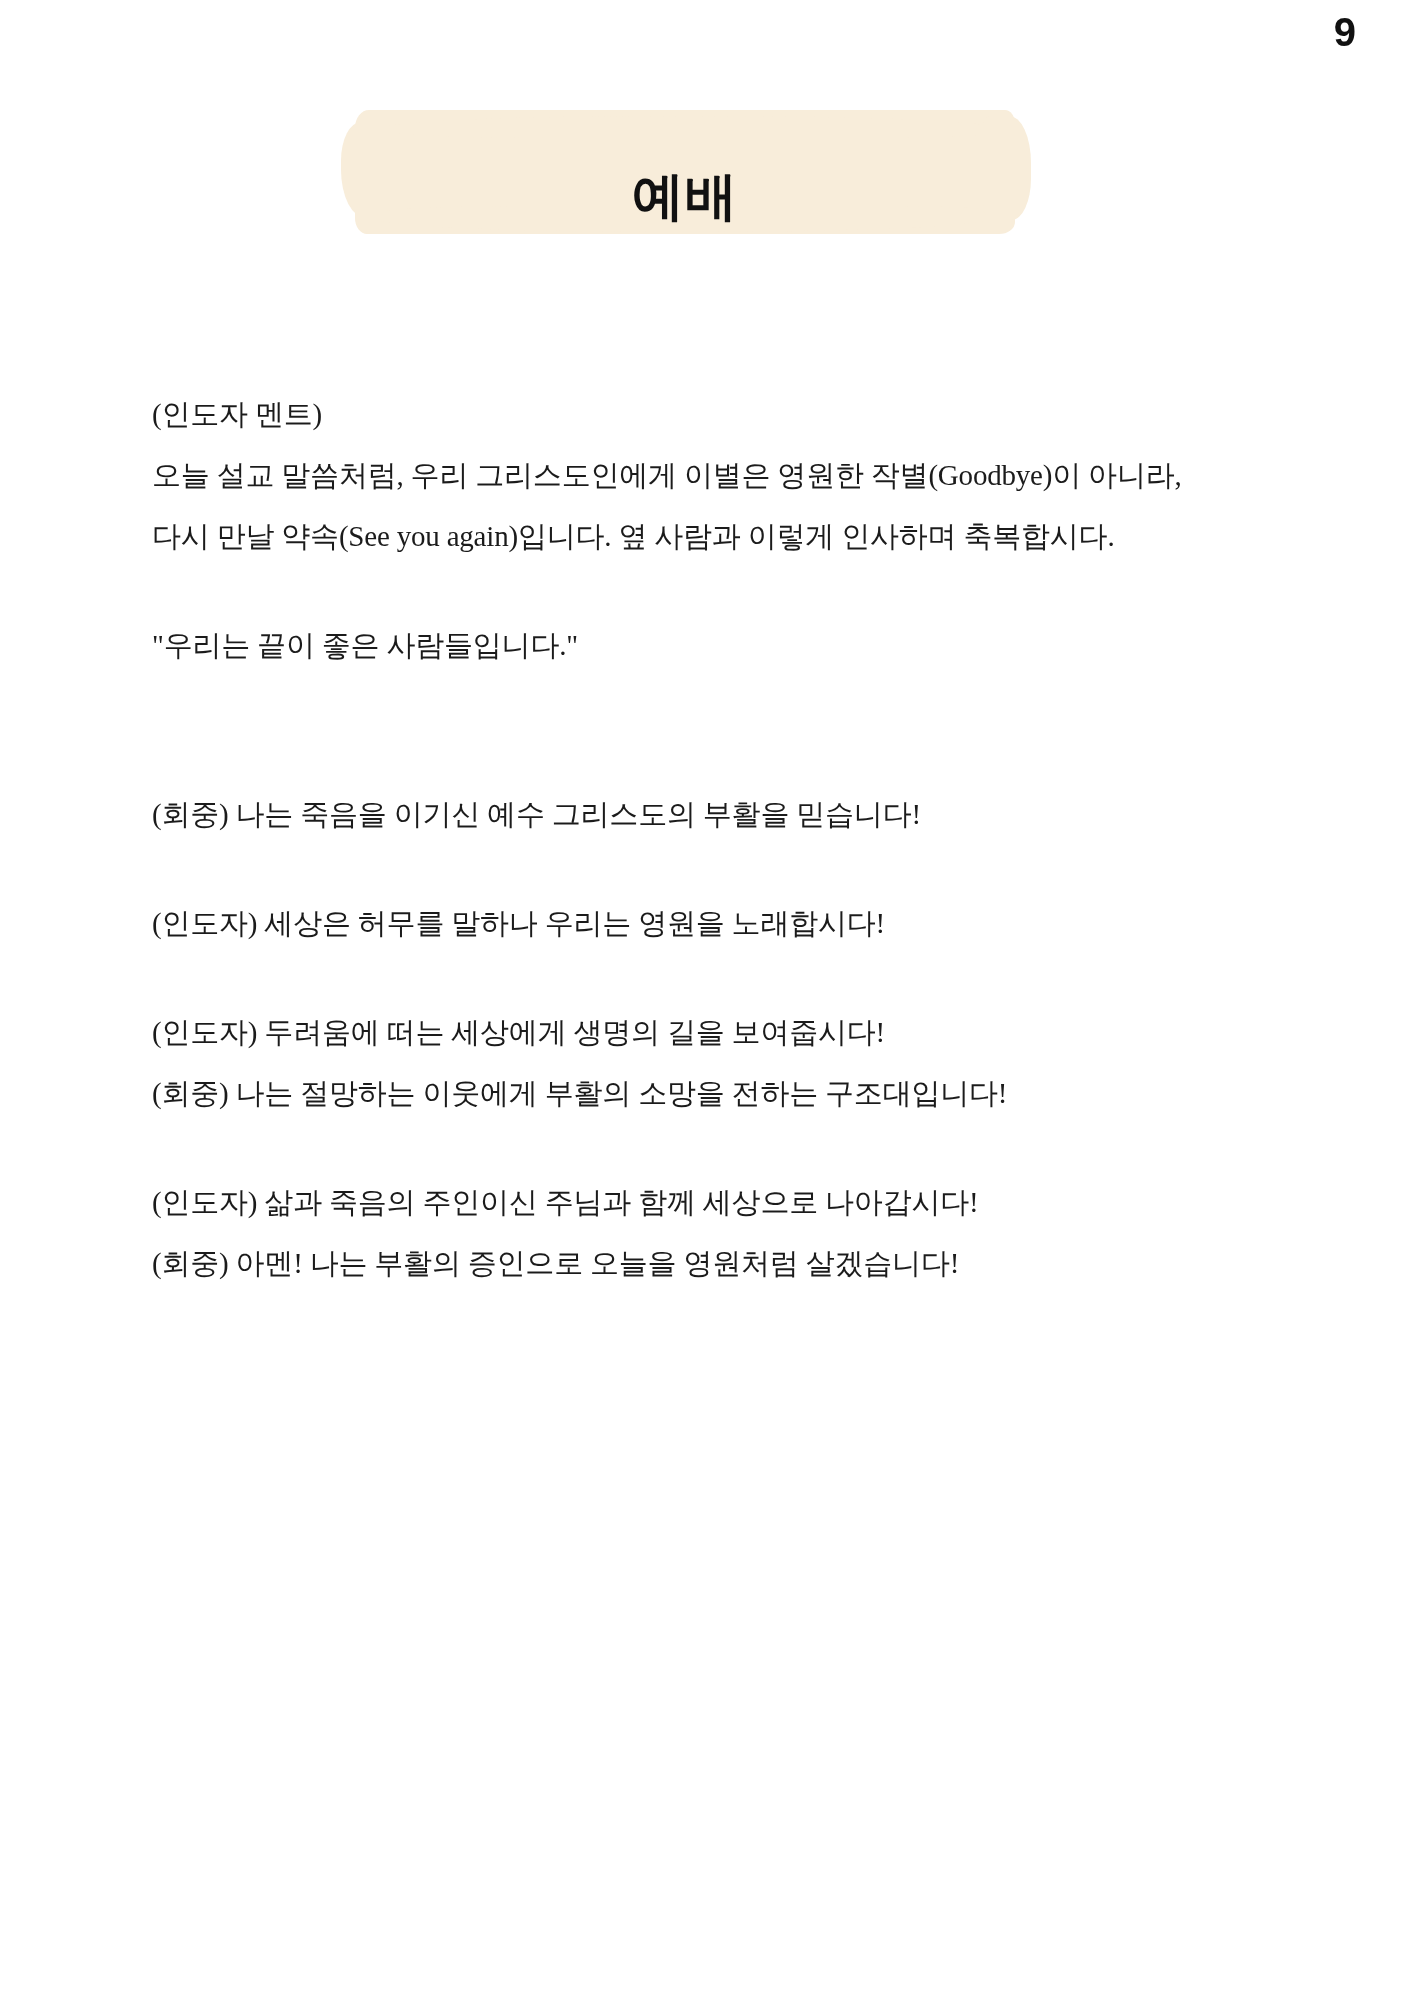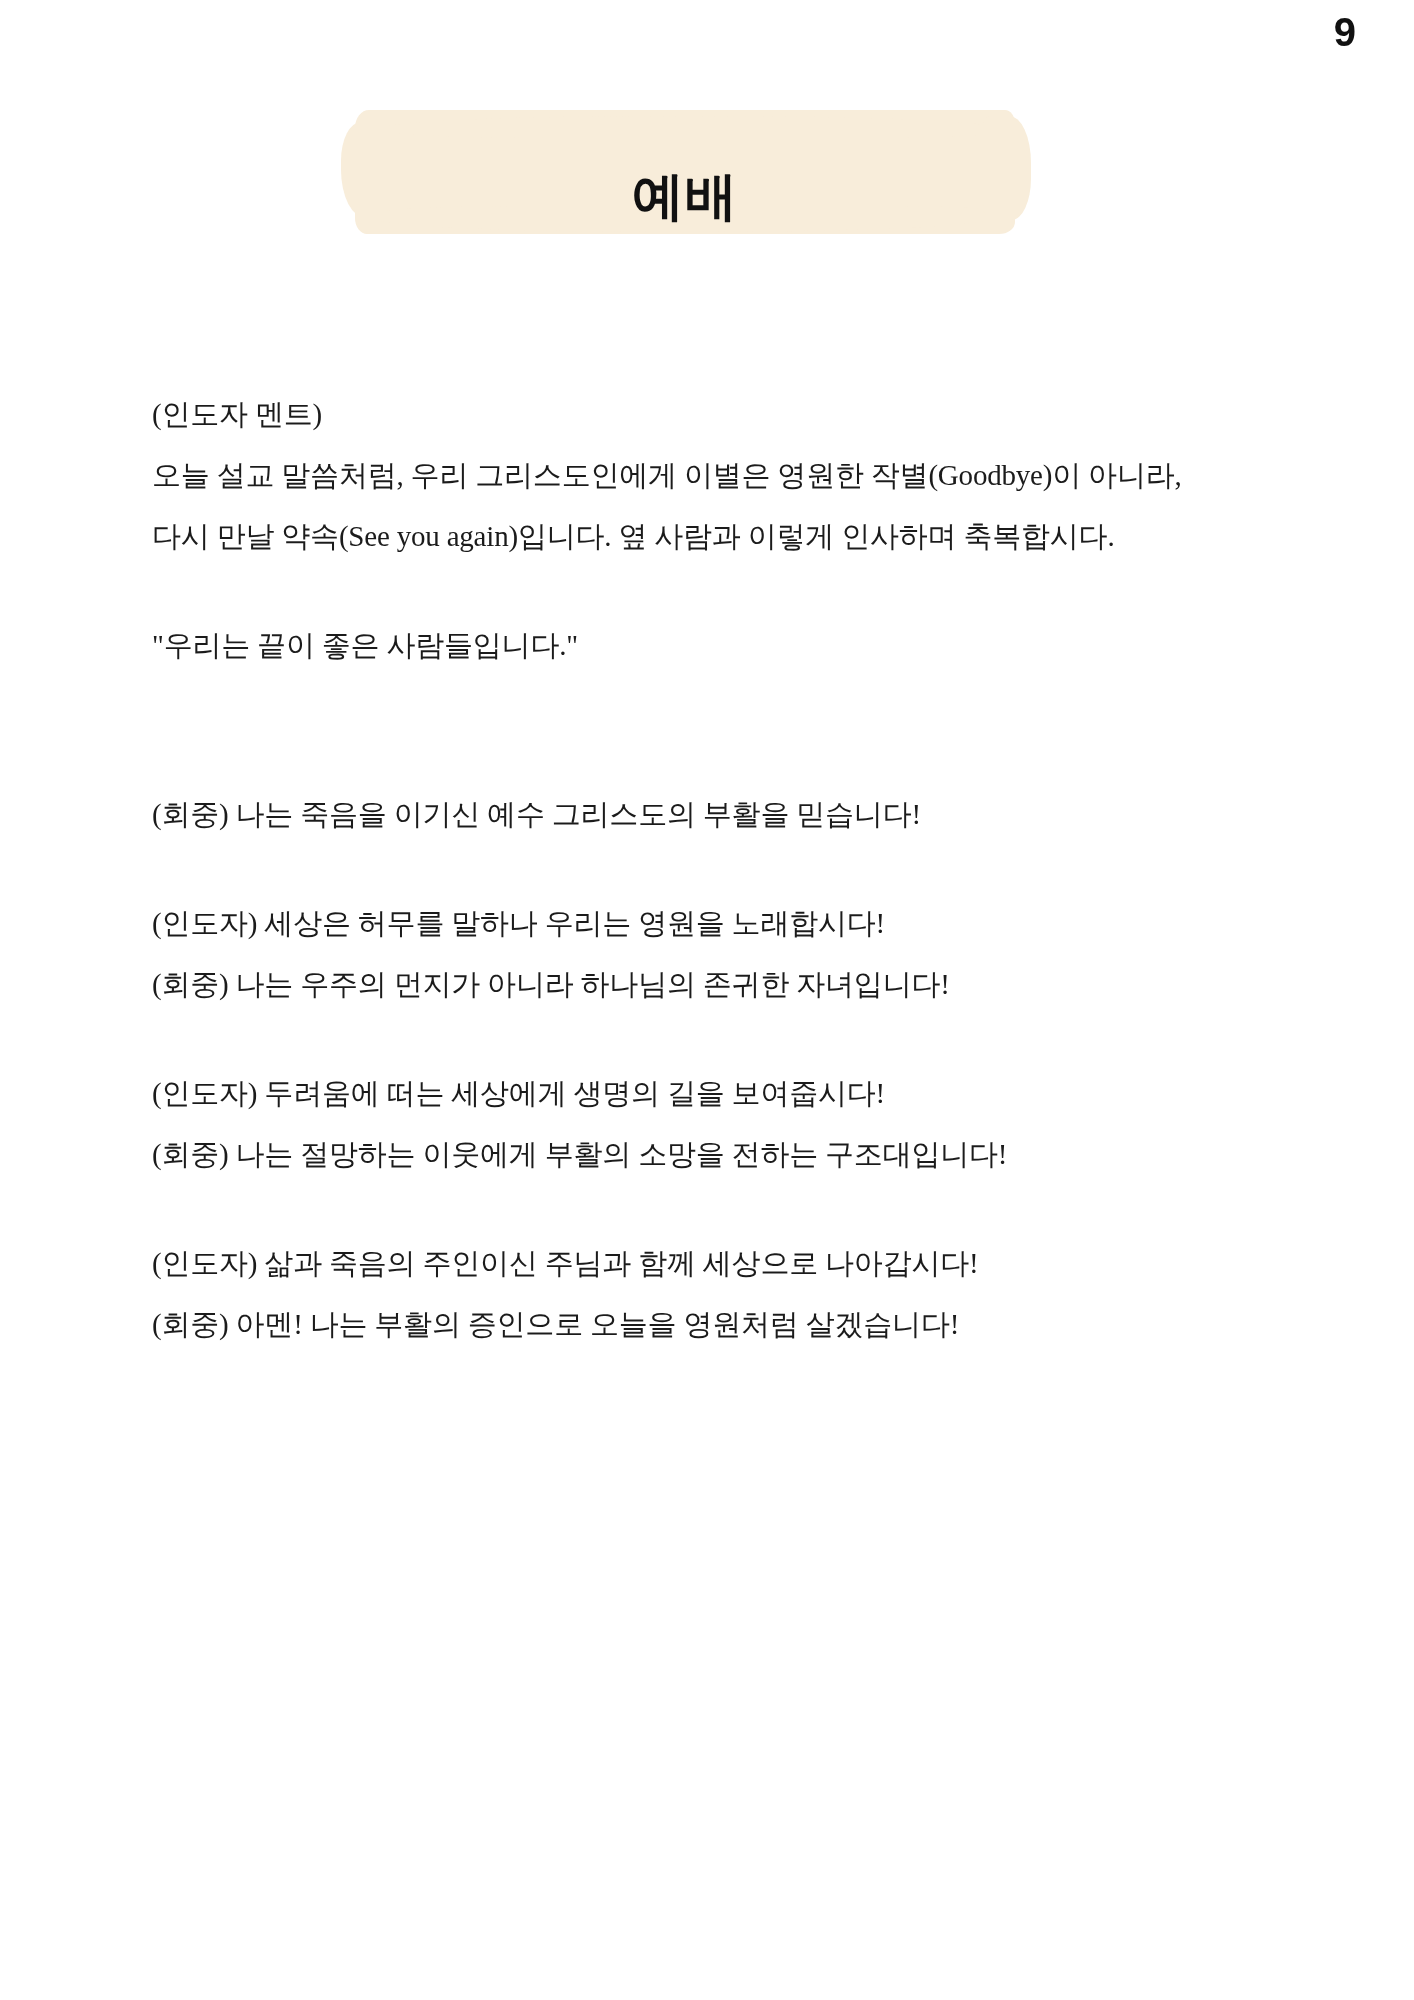--- a/index.html
+++ b/index.html
@@ -177,21 +177,20 @@
     <div class="gap-m"></div>
 
 
     <div class="gap-m"></div>
 
     <p class="para">(회중) 나는 죽음을 이기신 예수 그리스도의 부활을 믿습니다!</p>
 
     <div class="gap-s"></div>
 
     <p class="para">(인도자) 세상은 허무를 말하나 우리는 영원을 노래합시다!</p>
-    <p class="para">(회중) 나는 우주의 먼지가 아니라 하나님의 존귀한 자녀입니다!</p>
 
     <div class="gap-s"></div>
 
     <p class="para">(인도자) 두려움에 떠는 세상에게 생명의 길을 보여줍시다!</p>
     <p class="para">(회중) 나는 절망하는 이웃에게 부활의 소망을 전하는 구조대입니다!</p>
 
     <div class="gap-s"></div>
 
     <p class="para">(인도자) 삶과 죽음의 주인이신 주님과 함께 세상으로 나아갑시다!</p>
     <p class="para">(회중) 아멘! 나는 부활의 증인으로 오늘을 영원처럼 살겠습니다!</p>

